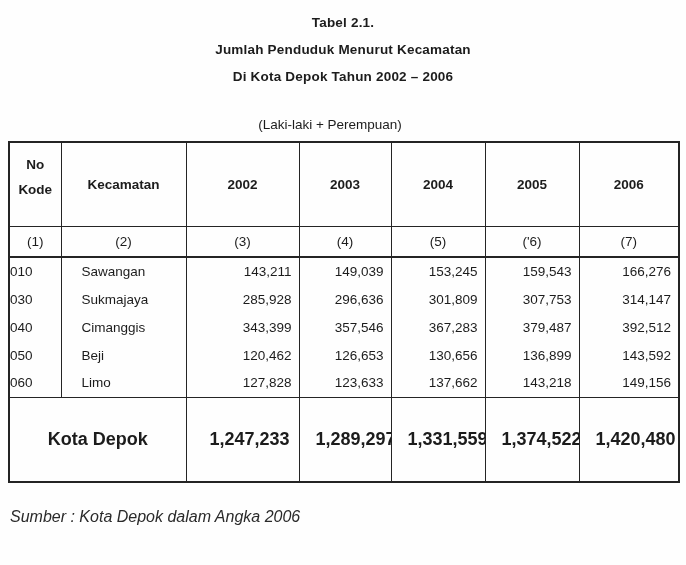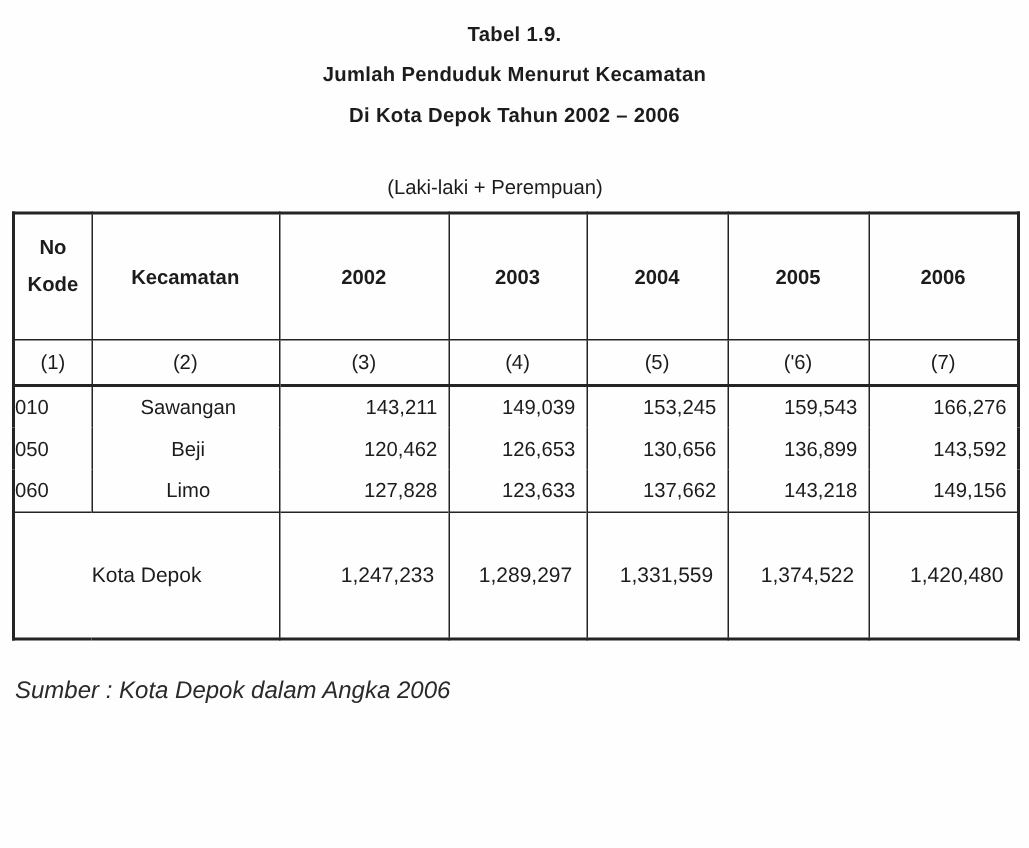--- a/index.html
+++ b/index.html
@@ -61,45 +61,45 @@
     height: 31px;
     text-align: center;
     vertical-align: middle;
     border-bottom: 2px solid #242424;
   }
   tr.data-row td {
     height: 28px;
     vertical-align: middle;
   }
   td.c-kode { text-align: left; }
-  td.c-name { text-align: center; padding-left: 4px; }
+  td.c-name { text-align: left; padding-left: 20px; }
   td.c-num  { text-align: right; padding-right: 7px; }
   tr.total-row td {
     height: 85px;
     border-top: 1.5px solid #242424;
-    font-weight: normal;
+    font-weight: bold;
     vertical-align: middle;
-    font-size: 14px;
+    font-size: 18px;
   }
   tr.total-row td.t-label { text-align: center; }
   tr.total-row td.c-num { padding-right: 9px; padding-left: 16px; }
   .source-line {
     margin: 25px 0 0 10px;
     font-style: italic;
     font-size: 16px;
     color: #2a2a2a;
   }
 </style>
 </head>
 <body>
 
 <div class="page">
 
   <div class="title-block">
-    <div class="title-line">Tabel 1.9.</div>
+    <div class="title-line">Tabel 2.1.</div>
     <div class="title-line">Jumlah Penduduk Menurut Kecamatan</div>
     <div class="title-line">Di Kota Depok Tahun 2002 – 2006</div>
   </div>
 
   <div class="note-row">(Laki-laki + Perempuan)</div>
 
   <table class="pop-table">
     <colgroup>
       <col style="width:52px">
         <col style="width:125px">
@@ -133,20 +133,38 @@
       <tr class="data-row">
         <td class="c-kode">010</td>
         <td class="c-name">Sawangan</td>
         <td class="c-num">143,211</td>
         <td class="c-num">149,039</td>
         <td class="c-num">153,245</td>
         <td class="c-num">159,543</td>
         <td class="c-num">166,276</td>
       </tr>
       <tr class="data-row">
+        <td class="c-kode">030</td>
+        <td class="c-name">Sukmajaya</td>
+        <td class="c-num">285,928</td>
+        <td class="c-num">296,636</td>
+        <td class="c-num">301,809</td>
+        <td class="c-num">307,753</td>
+        <td class="c-num">314,147</td>
+      </tr>
+      <tr class="data-row">
+        <td class="c-kode">040</td>
+        <td class="c-name">Cimanggis</td>
+        <td class="c-num">343,399</td>
+        <td class="c-num">357,546</td>
+        <td class="c-num">367,283</td>
+        <td class="c-num">379,487</td>
+        <td class="c-num">392,512</td>
+      </tr>
+      <tr class="data-row">
         <td class="c-kode">050</td>
         <td class="c-name">Beji</td>
         <td class="c-num">120,462</td>
         <td class="c-num">126,653</td>
         <td class="c-num">130,656</td>
         <td class="c-num">136,899</td>
         <td class="c-num">143,592</td>
       </tr>
       <tr class="data-row">
         <td class="c-kode">060</td>

